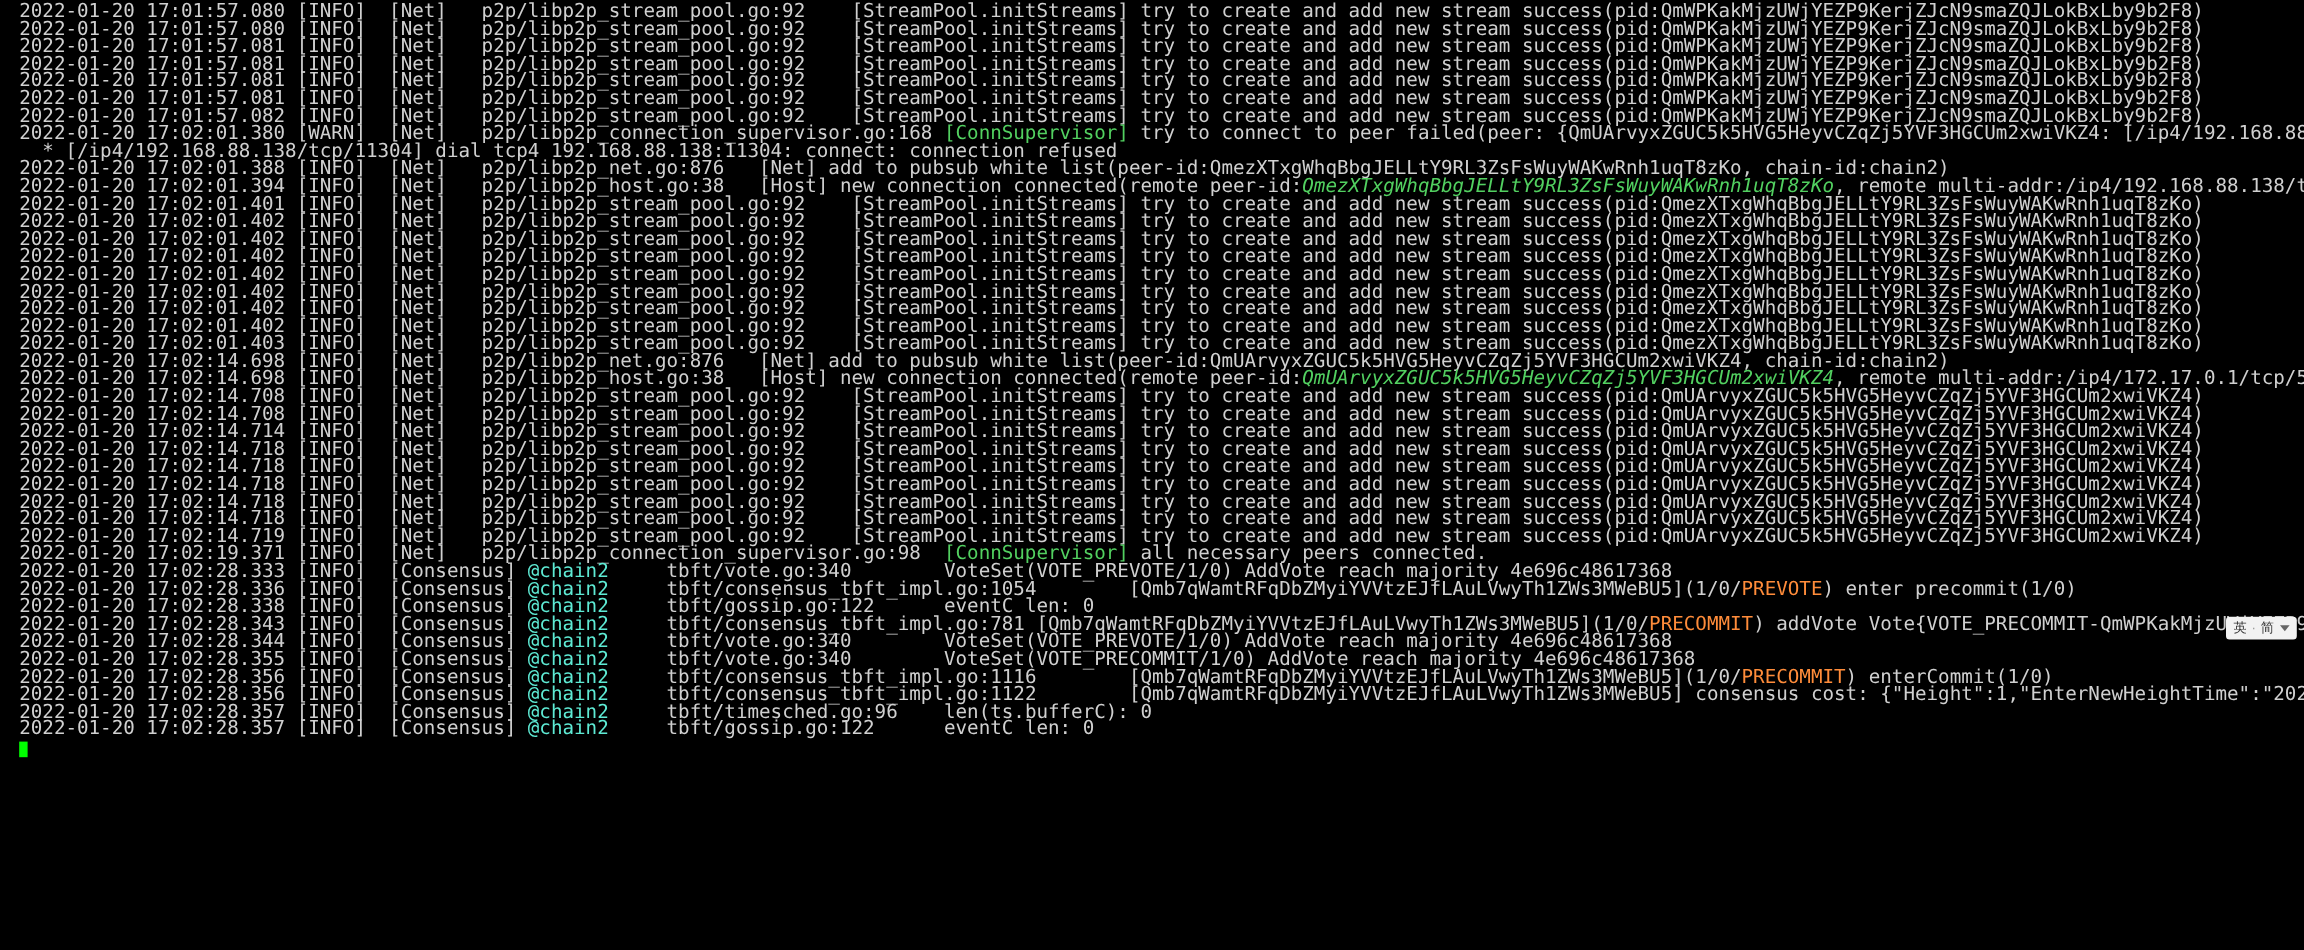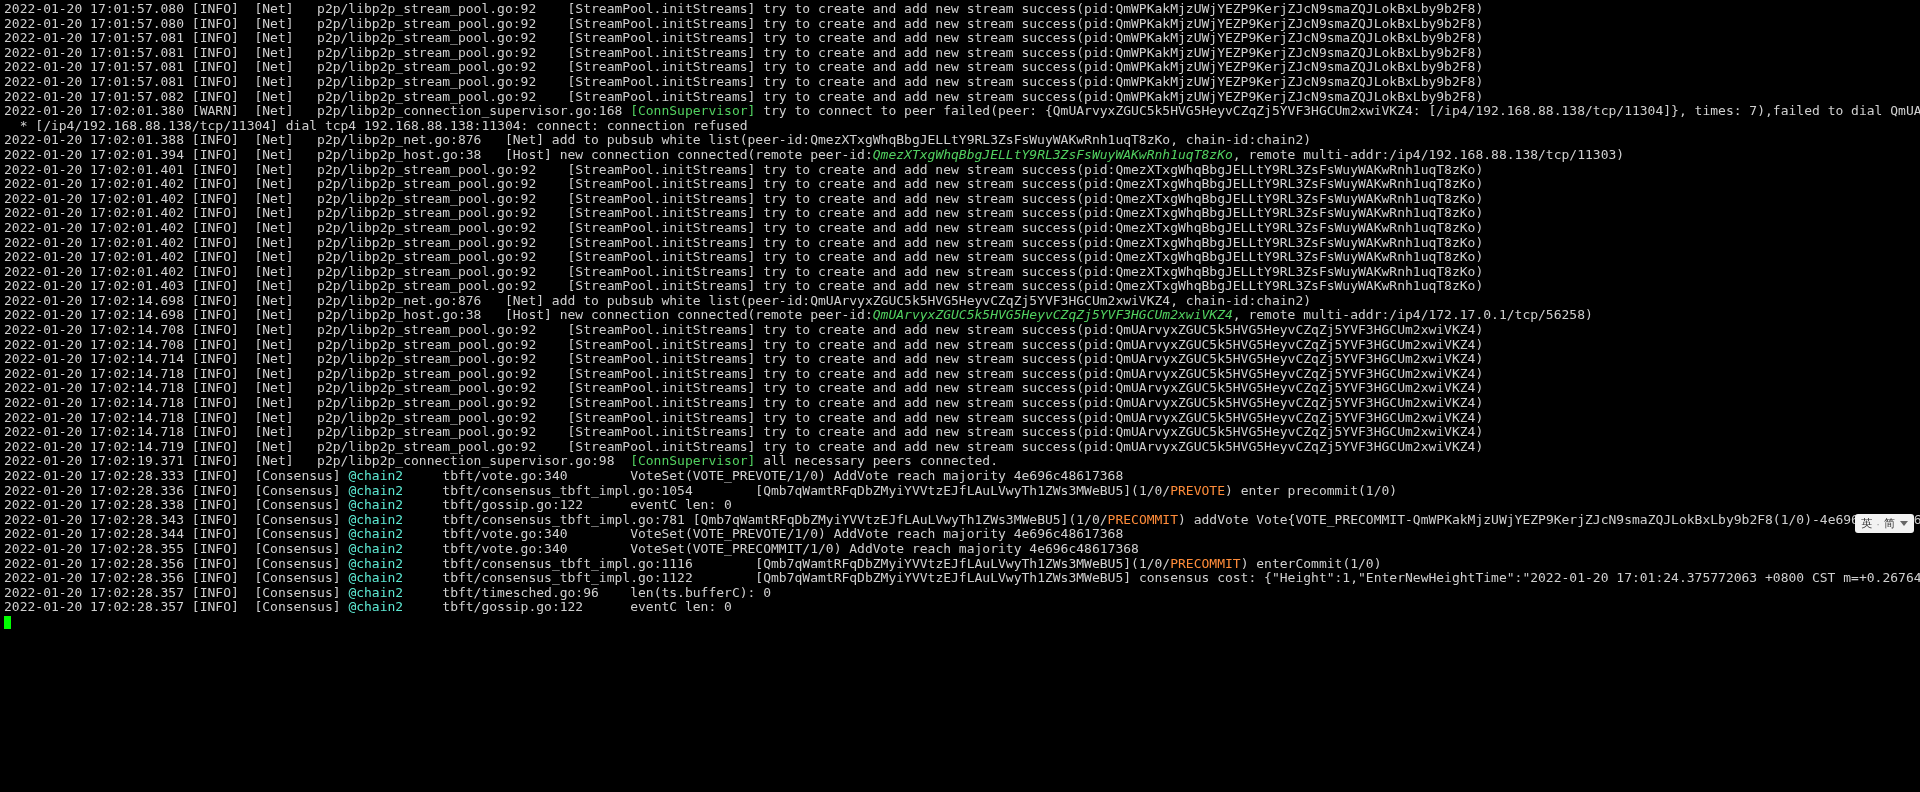--- a/index.html
+++ b/index.html
@@ -3,25 +3,25 @@
 <meta charset="utf-8">
 <style>
   html,body{
     margin:0;padding:0;
     background:#000000;
     width:1920px;height:792px;
     overflow:hidden;
   }
   .terminal{
     font-family:"DejaVu Sans Mono","Liberation Mono",Consolas,monospace;
-    font-size:13px;
+    font-size:16px;
     line-height:14.6px;
     color:#d0d0d0;
     white-space:pre;
-    padding:2px 4px;
+    padding:2px 16px;
     letter-spacing:0px;
   }
   .line{display:block;}
   .chain{color:#5eead4;text-align:center;}        
   .remote{color:#52d060;font-style:italic;}       
   .supcolor{color:#52d060;}     
   .orange{color:#ff8c3a;}       
   .cursor{
     display:inline-block;
     width:7px;height:13px;

